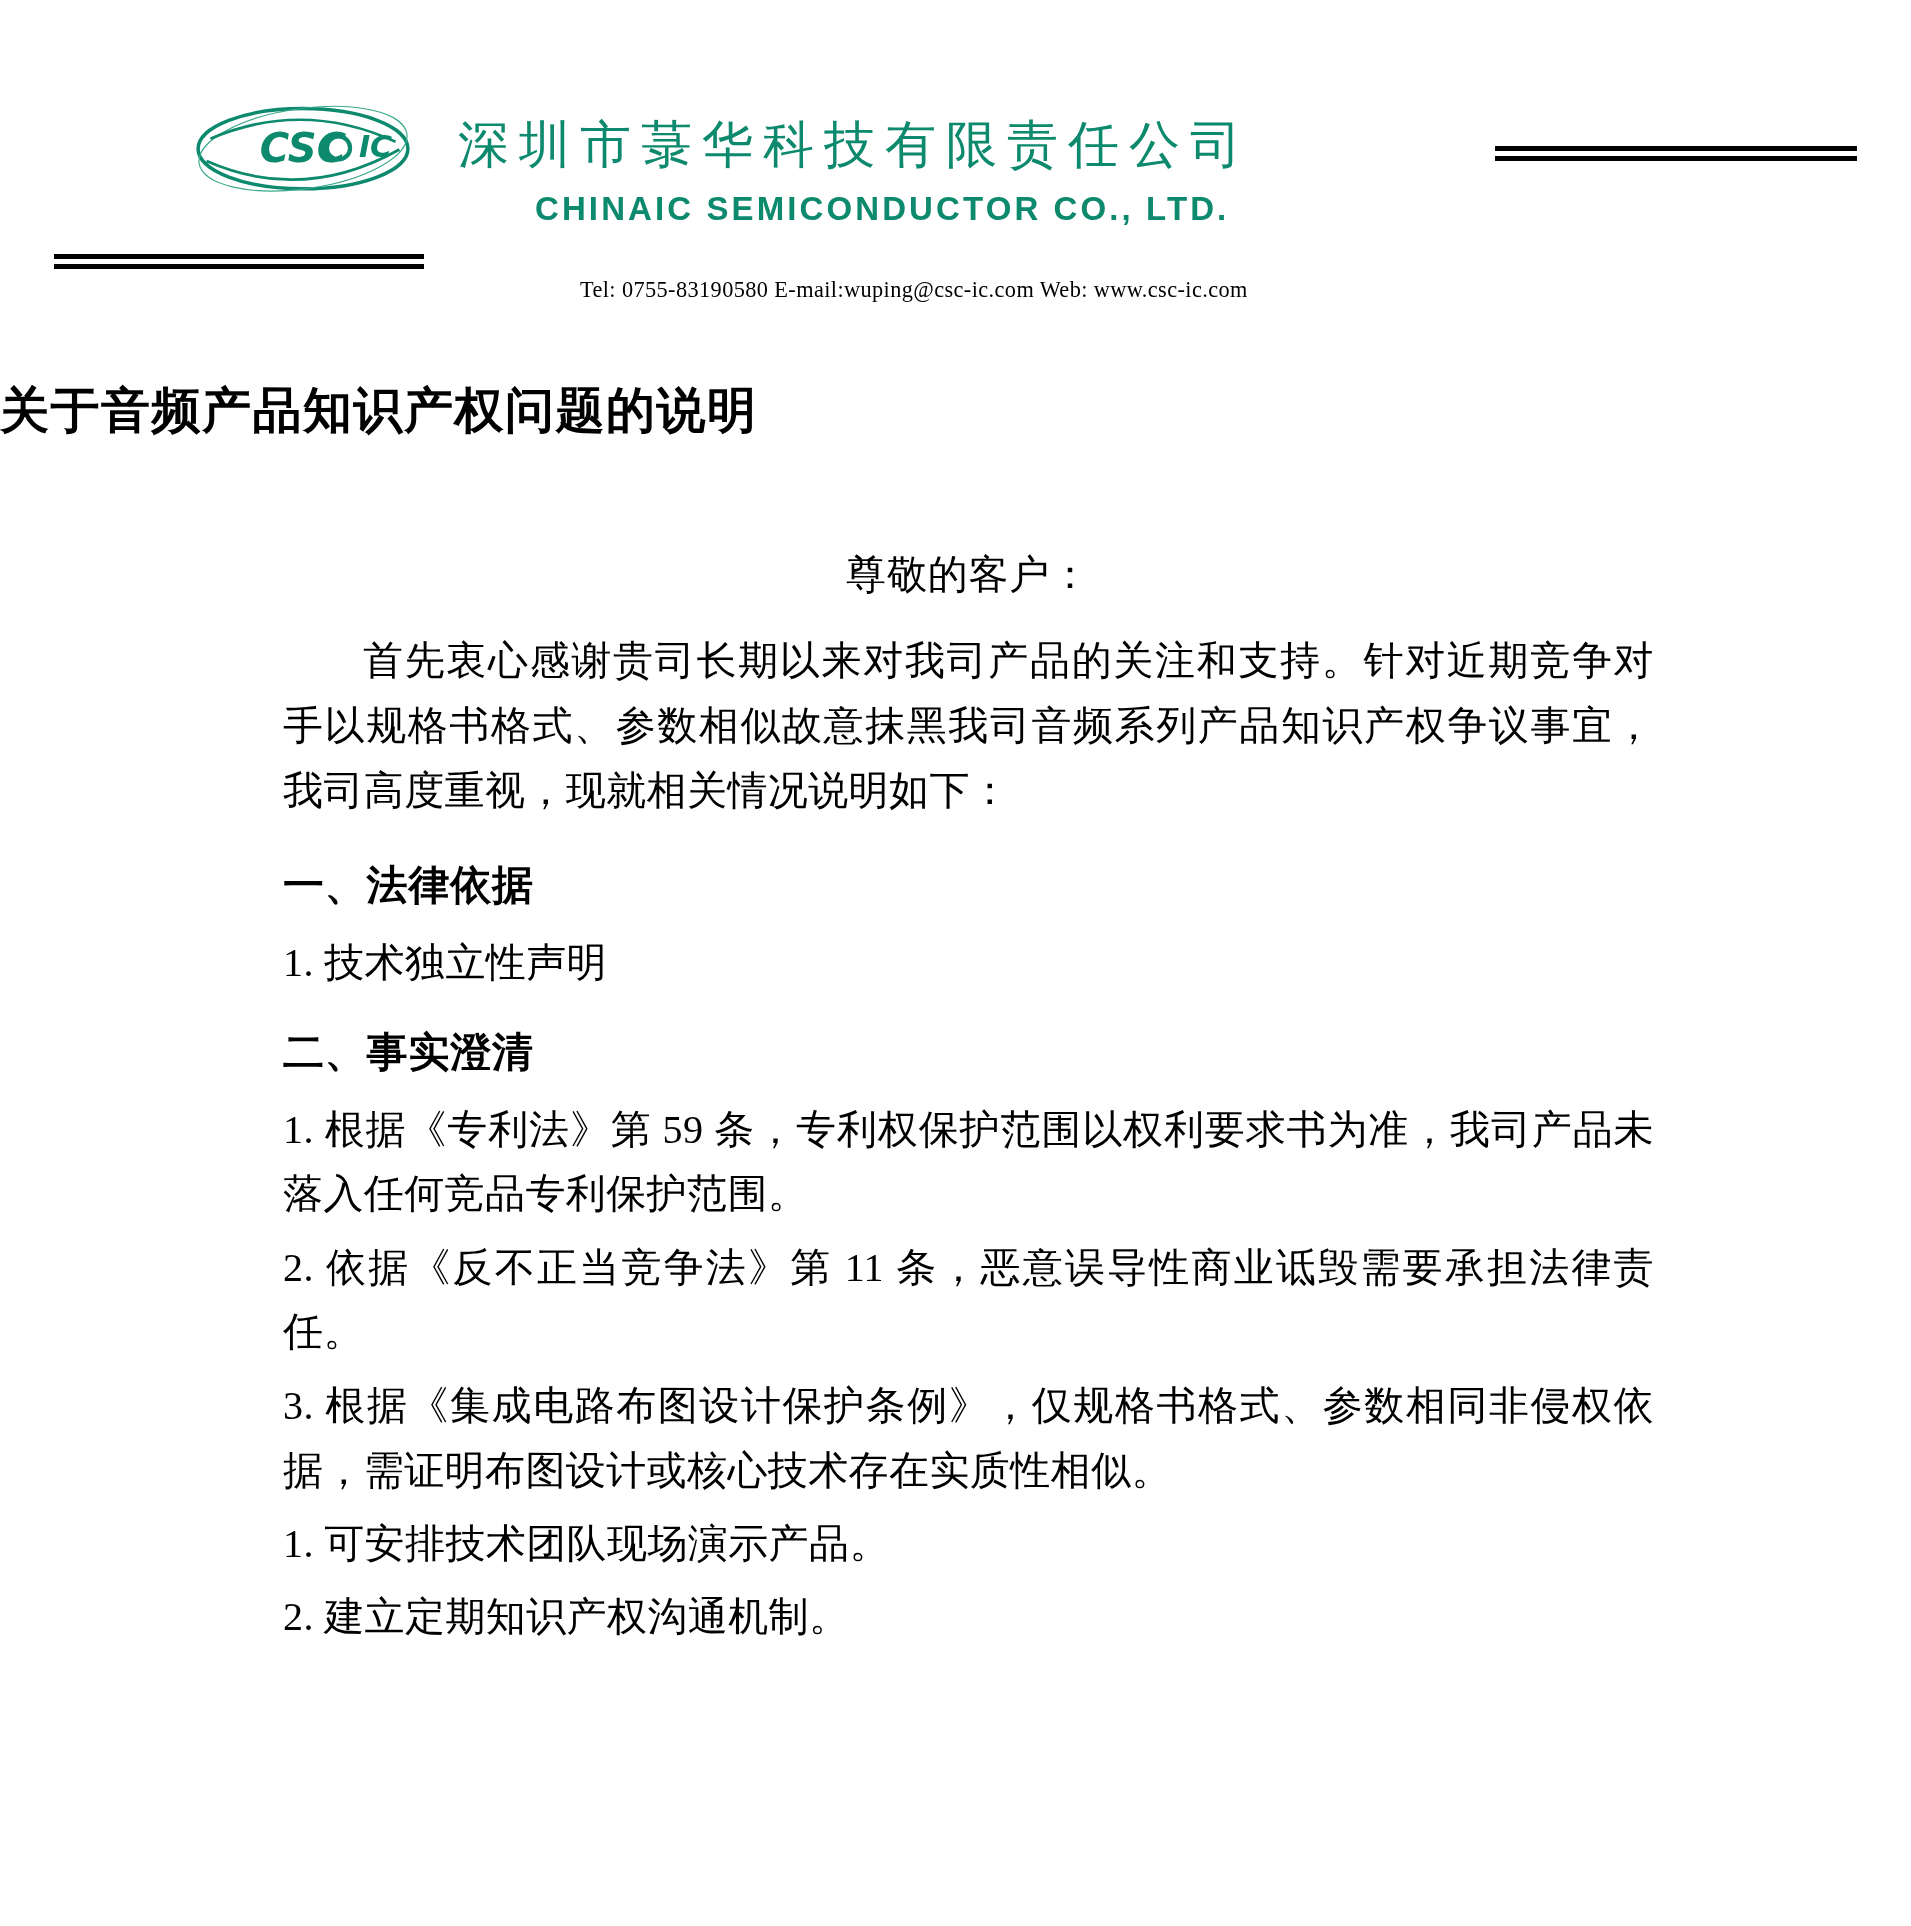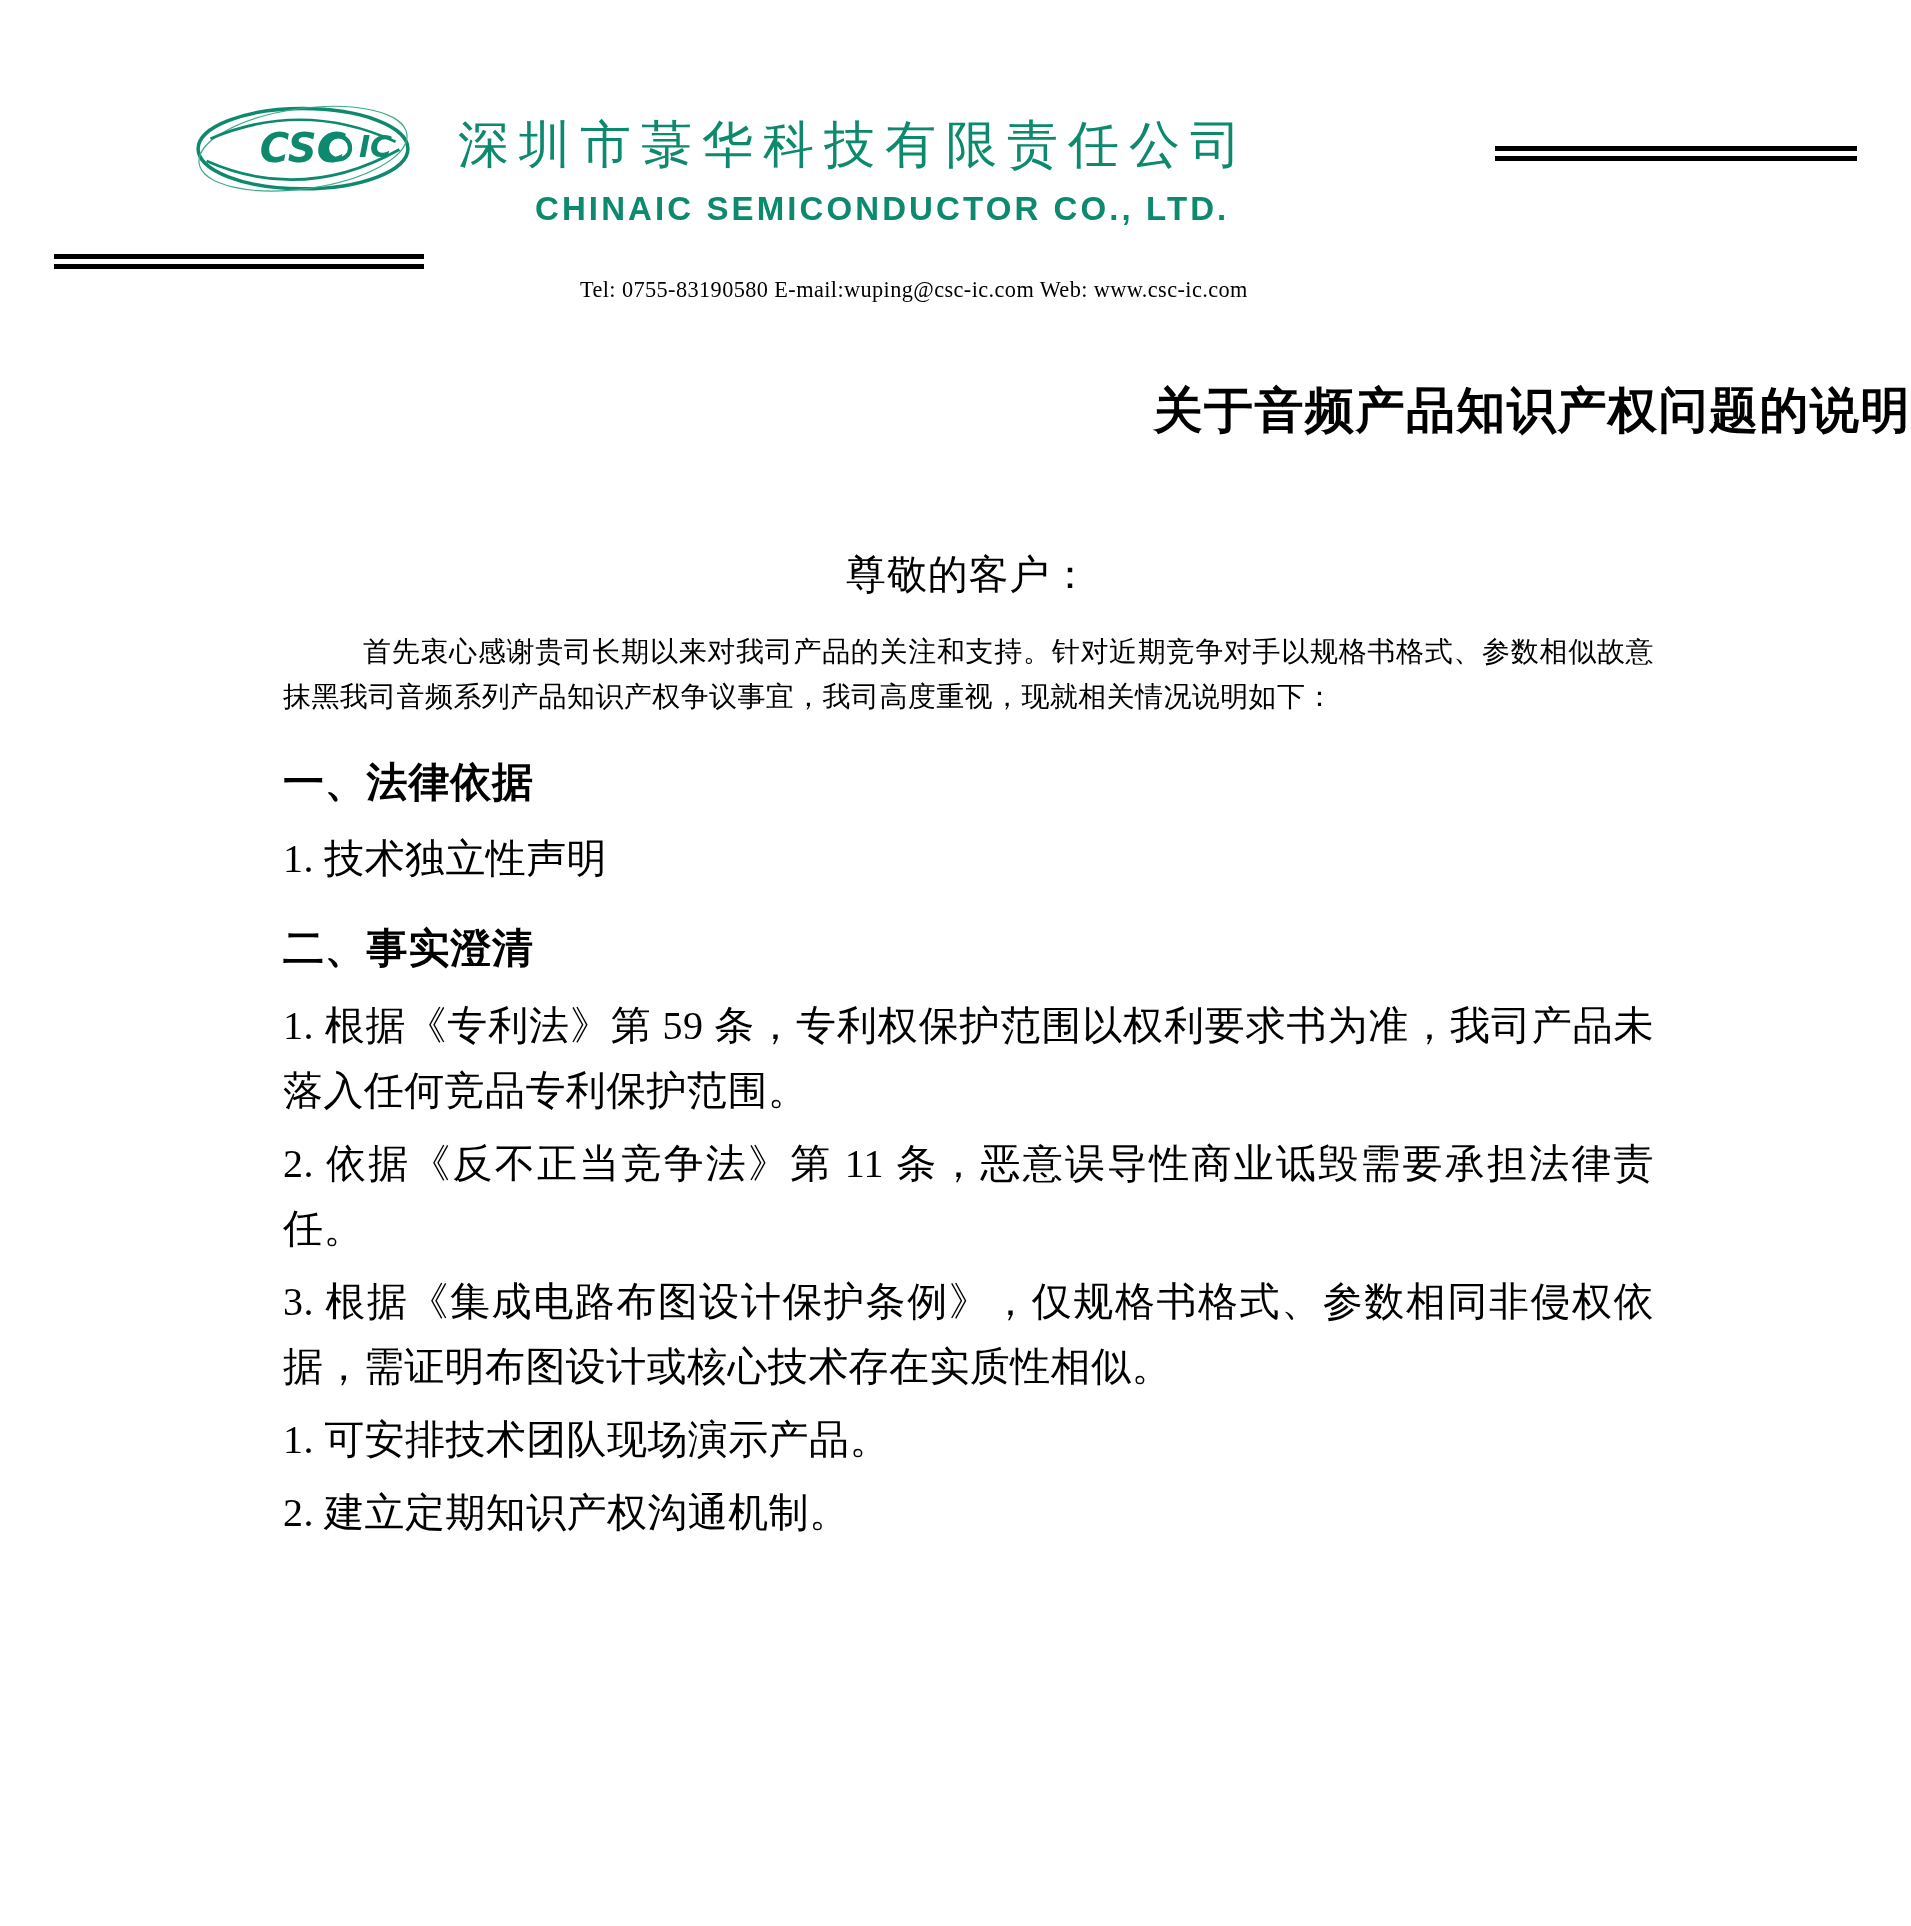--- a/index.html
+++ b/index.html
@@ -97,21 +97,21 @@
     color: #000;
     white-space: nowrap;
   }
 
   
   .doc-title {
     position: absolute;
     left: 0;
     top: 378px;
     width: 1911px;
-    text-align: right;
+    text-align: left;
     font-family: "DejaVu Sans", sans-serif;
     font-weight: bold;
     font-size: 49px;
     letter-spacing: 1.5px;
   }
 
   .content {
     position: absolute;
     left: 283px;
     top: 555px;
@@ -120,21 +120,21 @@
 
   .salutation {
     font-size: 40px;
     line-height: 1.0;
     margin-bottom: 34px;
     letter-spacing: 0.8px;
     text-align: center;
   }
 
   .para {
-    font-size: 28px;
+    font-size: 40px;
     line-height: 1.62;
     text-align: justify;
     text-justify: inter-ideograph;
     text-indent: 80px;
     letter-spacing: 0.4px;
     margin-bottom: 35px;
   }
 
   .section-heading {
     font-family: "DejaVu Sans", sans-serif;

